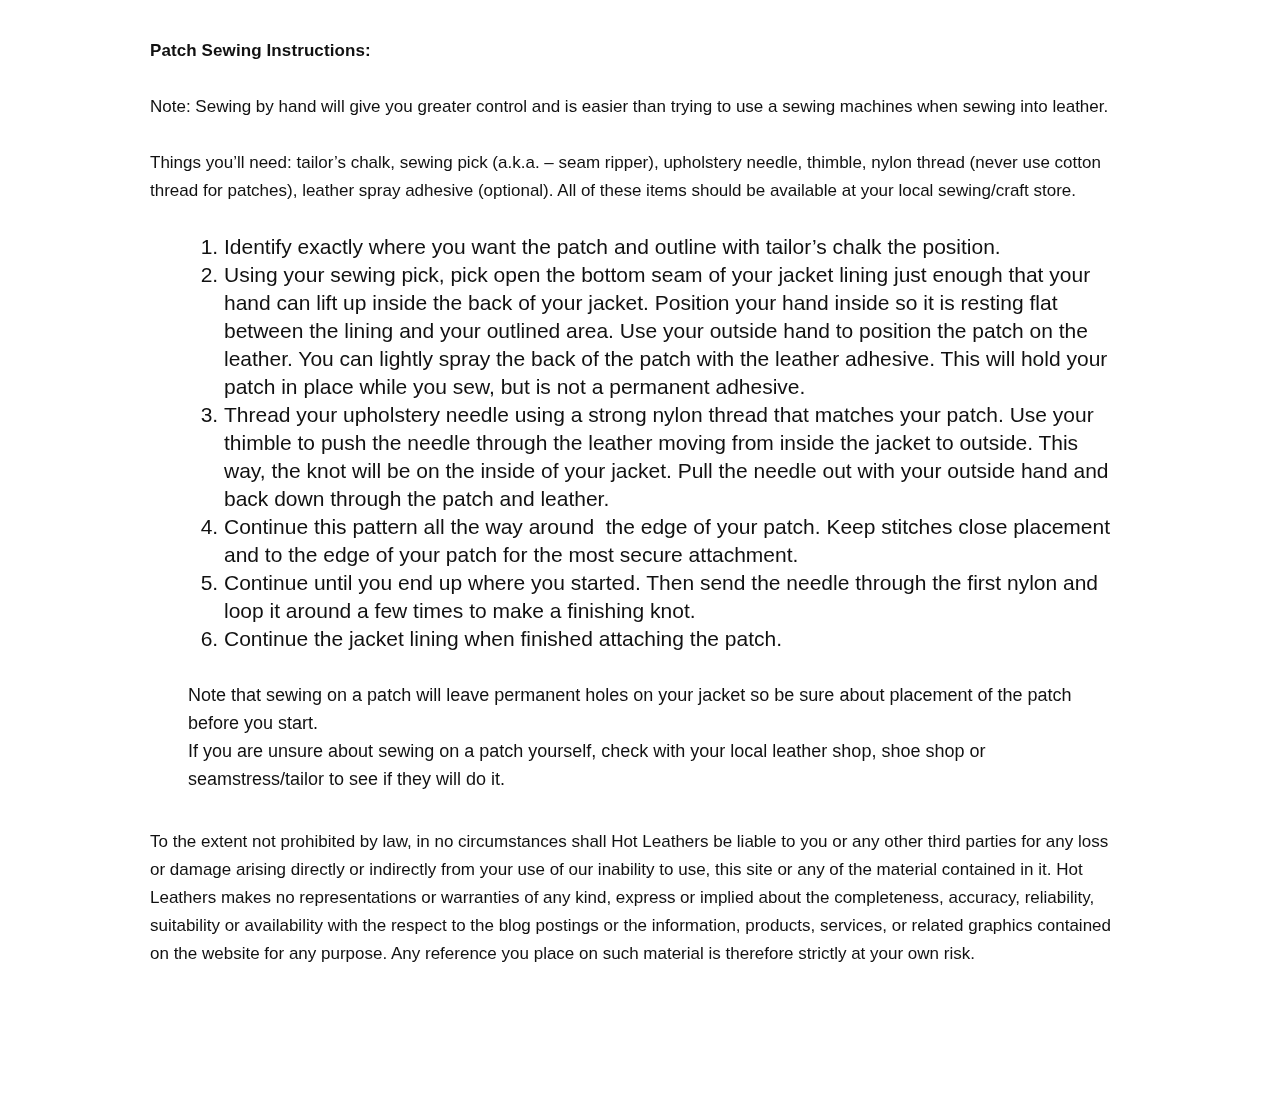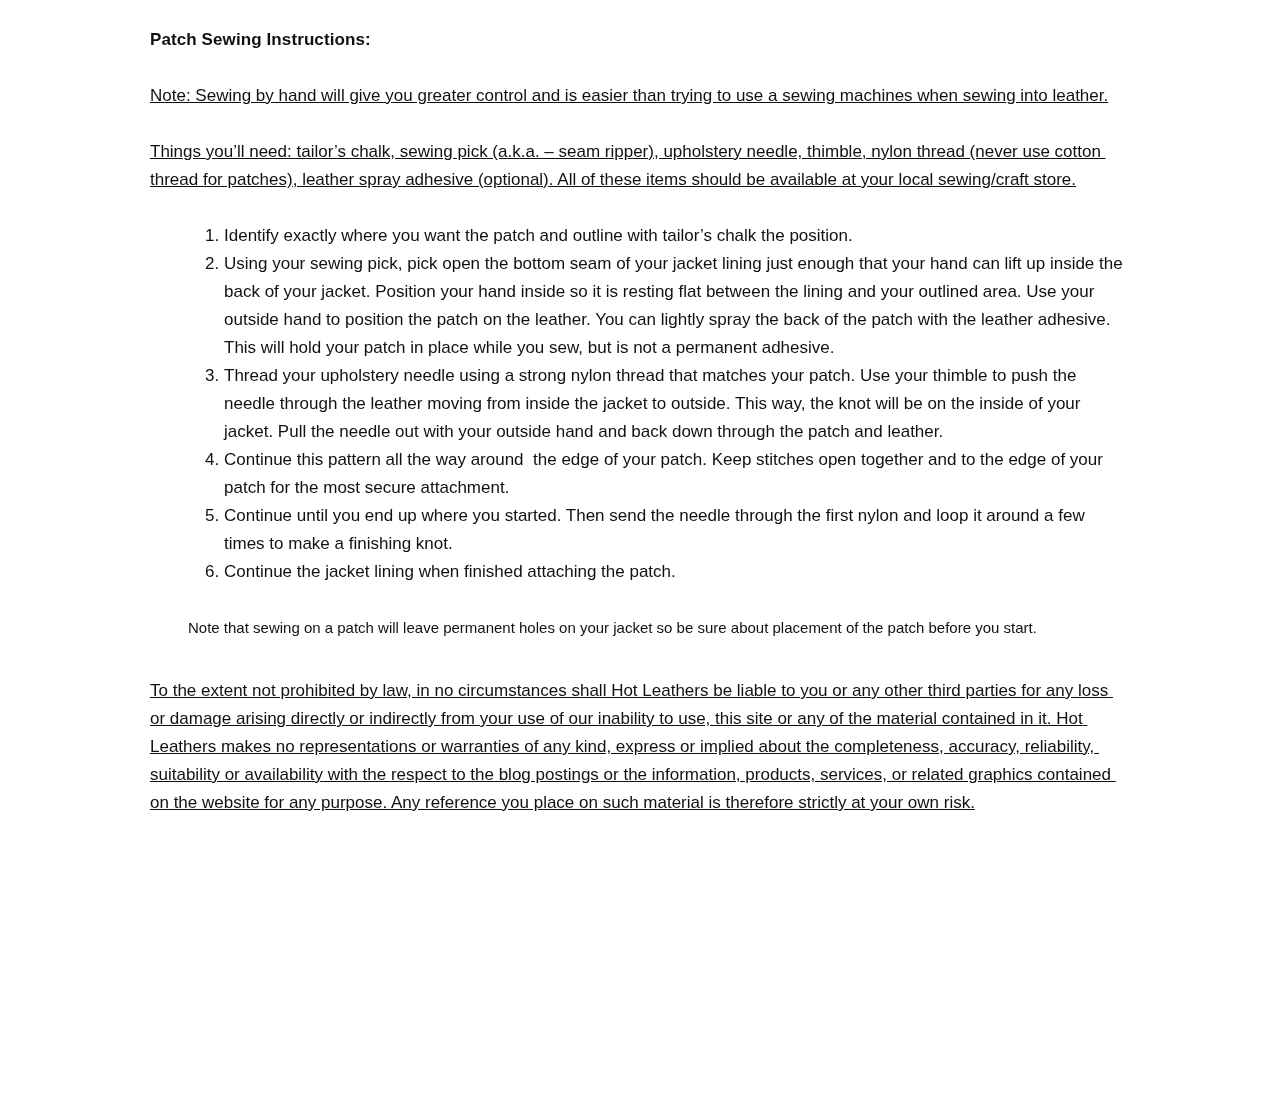--- a/index.html
+++ b/index.html
@@ -11,52 +11,51 @@
     width: 1275px;
     height: 1093px;
     font-family: "Liberation Sans", sans-serif;
     color: #111111;
     overflow: hidden;
   }
   .page {
     box-sizing: border-box;
     width: 1275px;
     height: 1093px;
-    padding: 26px 150px 0 150px;
+    padding: 37px 150px 0 150px;
   }
   .doc-title {
     font-size: 17px;
     font-weight: bold;
     line-height: 28px;
     margin: 0;
     letter-spacing: 0.1px;
   }
   .para {
     font-size: 17px;
     line-height: 28px;
     margin: 28px 0 0 0;
     white-space: pre-wrap;
-    text-decoration: underline;
   }
   ol.steps {
     margin: 28px 0 0 0;
     padding: 0 0 0 74px;
-    font-size: 17px;
+    font-size: 21px;
     line-height: 28px;
   }
   ol.steps li {
     margin: 0;
     padding: 0;
     white-space: pre-wrap;
   }
   .closing-notes {
     margin: 28px 0 0 38px;
   }
   .closing-notes p {
-    font-size: 15px;
+    font-size: 18px;
     line-height: 28px;
     margin: 0;
     white-space: pre-wrap;
   }
   .disclaimer {
     margin-top: 35px;
   }
 </style>
 </head>
 <body>
@@ -66,24 +65,25 @@
   <p class="doc-title">Patch Sewing Instructions:</p>
 
   <p class="para">Note: Sewing by hand will give you greater control and is easier than trying to use a sewing machines when sewing into leather.</p>
 
   <p class="para">Things you’ll need: tailor’s chalk, sewing pick (a.k.a. – seam ripper), upholstery needle, thimble, nylon thread (never use cotton thread for patches), leather spray adhesive (optional). All of these items should be available at your local sewing/craft store.</p>
 
   <ol class="steps">
       <li>Identify exactly where you want the patch and outline with tailor’s chalk the position.</li>
       <li>Using your sewing pick, pick open the bottom seam of your jacket lining just enough that your hand can lift up inside the back of your jacket. Position your hand inside so it is resting flat between the lining and your outlined area. Use your outside hand to position the patch on the leather. You can lightly spray the back of the patch with the leather adhesive. This will hold your patch in place while you sew, but is not a permanent adhesive.</li>
       <li>Thread your upholstery needle using a strong nylon thread that matches your patch. Use your thimble to push the needle through the leather moving from inside the jacket to outside. This way, the knot will be on the inside of your jacket. Pull the needle out with your outside hand and back down through the patch and leather.</li>
-      <li>Continue this pattern all the way around  the edge of your patch. Keep stitches open together and to the edge of your patch for the most secure attachment.</li>
+      <li>Continue this pattern all the way around  the edge of your patch. Keep stitches close placement and to the edge of your patch for the most secure attachment.</li>
       <li>Continue until you end up where you started. Then send the needle through the first nylon and loop it around a few times to make a finishing knot.</li>
       <li>Continue the jacket lining when finished attaching the patch.</li>
     </ol>
 
   <div class="closing-notes">
     <p>Note that sewing on a patch will leave permanent holes on your jacket so be sure about placement of the patch before you start.</p>
+    <p>If you are unsure about sewing on a patch yourself, check with your local leather shop, shoe shop or seamstress/tailor to see if they will do it.</p>
   </div>
 
   <p class="para disclaimer">To the extent not prohibited by law, in no circumstances shall Hot Leathers be liable to you or any other third parties for any loss or damage arising directly or indirectly from your use of our inability to use, this site or any of the material contained in it. Hot Leathers makes no representations or warranties of any kind, express or implied about the completeness, accuracy, reliability, suitability or availability with the respect to the blog postings or the information, products, services, or related graphics contained on the website for any purpose. Any reference you place on such material is therefore strictly at your own risk.</p>
 
 </div>
 
 </body></html>

